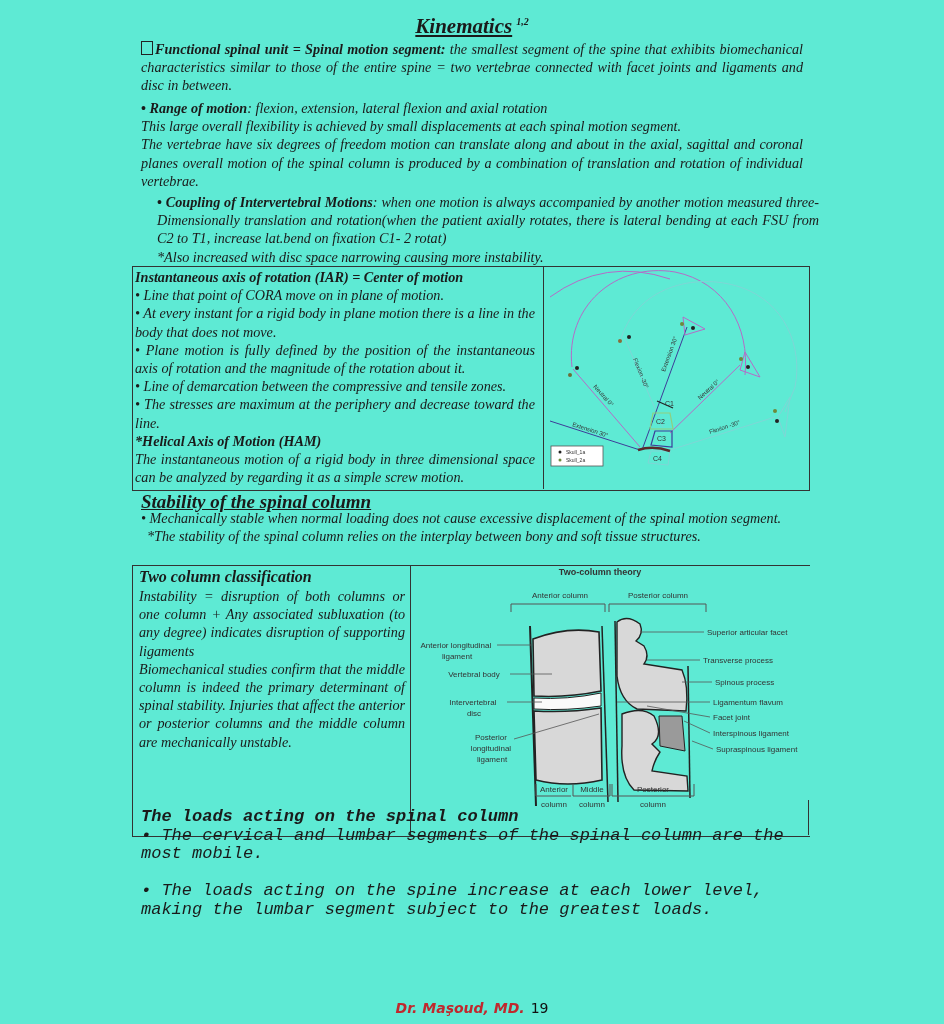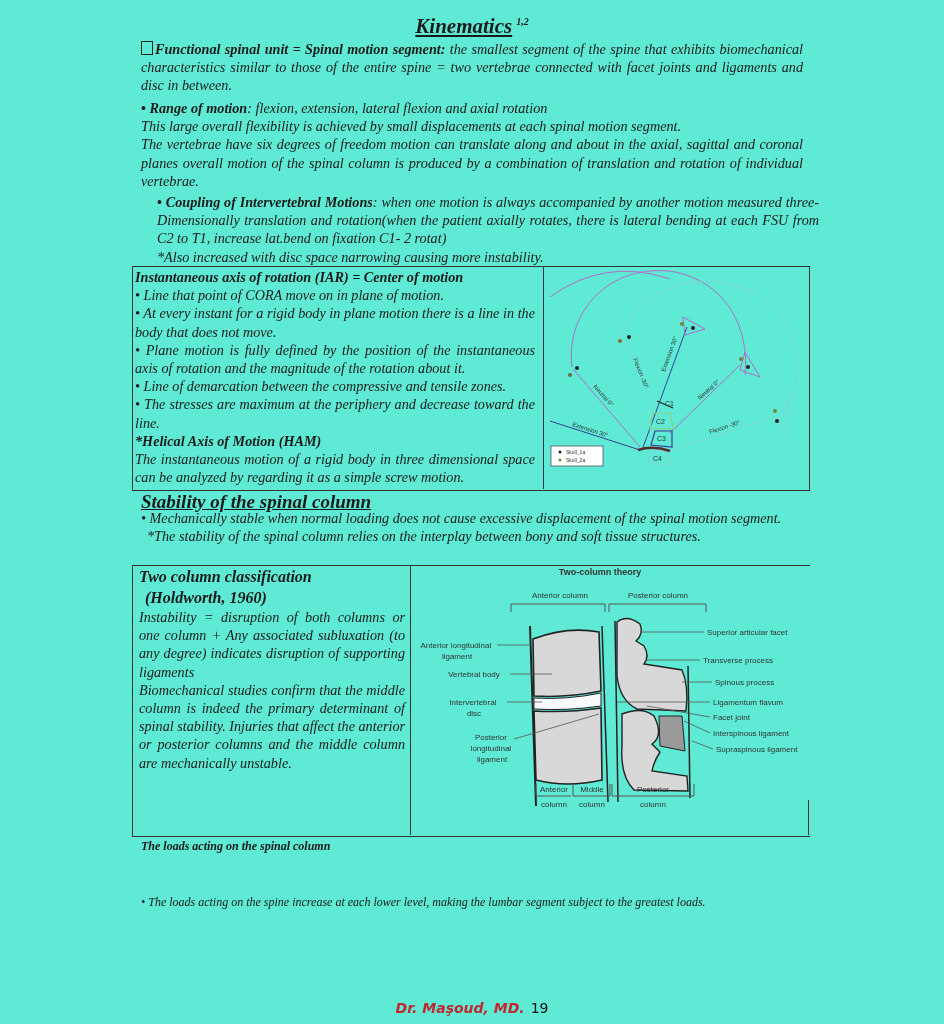--- a/index.html
+++ b/index.html
@@ -14,21 +14,21 @@
           font-style: italic; text-align: justify; }
   .para b { font-weight: bold; }
   .sq { display: inline-block; width: 10px; height: 12px; border: 1px solid #222; vertical-align: -1px; margin-right: 2px; }
   .box { position: absolute; border: 1px solid #333; }
   .iar-text { position: absolute; left: 135px; top: 268px; width: 400px; font-size: 14.2px; line-height: 18.2px; font-style: italic; text-align: justify; }
   .iar-text b { font-weight: bold; }
   .stab-head { position: absolute; left: 141px; top: 491px; font-size: 19px; font-weight: bold; font-style: italic; text-decoration: underline; }
   .col-text { position: absolute; left: 139px; top: 566px; width: 266px; font-style: italic; text-align: justify; }
   .col-text .h { font-size: 16px; font-weight: bold; line-height: 21px; }
   .col-text .p { font-size: 14.2px; line-height: 18.2px; }
-  .loads { position: absolute; left: 141px; top: 837px; width: 662px; font-size: 12px; line-height: 18.6px; font-style: italic; }
+  .loads { position: absolute; left: 141px; top: 808px; width: 662px; font-size: 17px; line-height: 18.6px; font-style: italic; font-family: Liberation Mono, monospace; }
   .footer { position: absolute; top: 1000px; left: 0; width: 944px; text-align: center; font-size: 15px; }
   .footer .auth { color: #c0282d; font-weight: bold; font-style: italic; font-family: "DejaVu Sans", sans-serif; font-size: 14px; }
   .footer .pg { font-family: "DejaVu Sans", sans-serif; font-size: 14px; margin-left: 6px; color: #111; }
   svg text { font-family: "Liberation Sans", "DejaVu Sans", sans-serif; }
 </style>
 </head>
 <body>
 
 <div class="page">
 
@@ -129,21 +129,20 @@
     <span>• Mechanically stable when normal loading does not cause excessive displacement of the spinal motion segment.</span><br>
     <span style="padding-left:6px;">*The stability of the spinal column relies on the interplay between bony and soft tissue structures.</span>
   </div>
 
   <div class="box" style="left:132px; top:565px; width:677px; height:270px; border-right:none;"></div>
   <div class="box" style="left:410px; top:565px; width:0; height:270px; border-width:0 0 0 1px;"></div>
   <div class="box" style="left:808px; top:800px; width:0; height:35px; border-width:0 0 0 1px;"></div>
 
   <div class="col-text">
     <div class="h">Two column classification</div>
-    <div class="h" style="padding-left:6px;">(Holdworth, 1960)</div>
     <div class="p">Instability = disruption of both columns or one column + Any associated subluxation (to any degree) indicates disruption of supporting ligaments</div>
     <div class="p">Biomechanical studies confirm that the middle column is indeed the primary determinant of spinal stability. Injuries that affect the anterior or posterior columns and the middle column are mechanically unstable.</div>
   </div>
 
   <svg style="position:absolute; left:412px; top:566px;" width="396" height="250" viewBox="0 0 396 250">
     <text x="188" y="9" font-size="9" font-weight="bold" text-anchor="middle" fill="#333">Two-column theory</text>
     <text x="148" y="32" font-size="8" text-anchor="middle" fill="#333">Anterior column</text>
     <text x="246" y="32" font-size="8" text-anchor="middle" fill="#333">Posterior column</text>
     <path d="M99 46 V38 H193 V46" fill="none" stroke="#555" stroke-width="1"></path>
     <path d="M197 46 V38 H294 V46" fill="none" stroke="#555" stroke-width="1"></path>
@@ -200,21 +199,21 @@
     <text x="142" y="226" font-size="8" fill="#333" text-anchor="middle">Anterior</text>
     <text x="180" y="226" font-size="8" fill="#333" text-anchor="middle">Middle</text>
     <text x="241" y="226" font-size="8" fill="#333" text-anchor="middle">Posterior</text>
     <text x="142" y="241" font-size="8" fill="#333" text-anchor="middle">column</text>
     <text x="180" y="241" font-size="8" fill="#333" text-anchor="middle">column</text>
     <text x="241" y="241" font-size="8" fill="#333" text-anchor="middle">column</text>
   </svg>
 
   <div class="loads">
     <b>The loads acting on the spinal column</b><br>
-    <br>
+    <span>• The cervical and lumbar segments of the spinal column are the most mobile.</span><br>
     <br>
     <span>• The loads acting on the spine increase at each lower level, making the lumbar segment subject to the greatest loads.</span>
   </div>
 
   <div class="footer">
     <span class="auth">Dr. Maşoud, MD.</span><span class="pg">19</span>
   </div>
 </div>
 
 </body></html>

